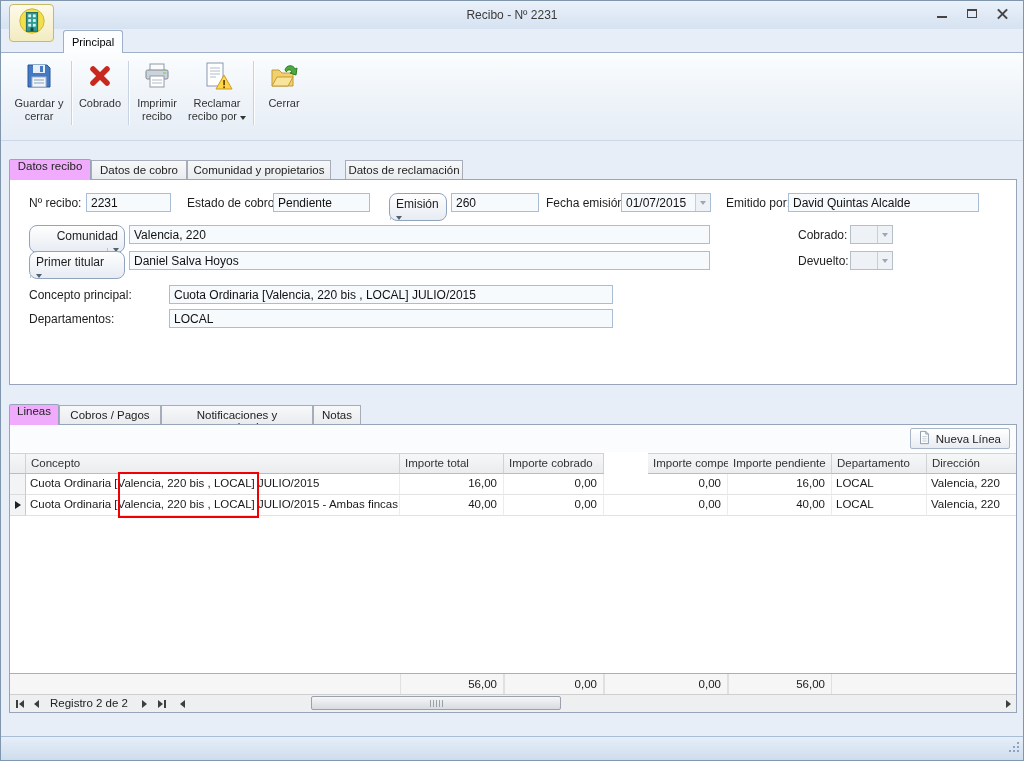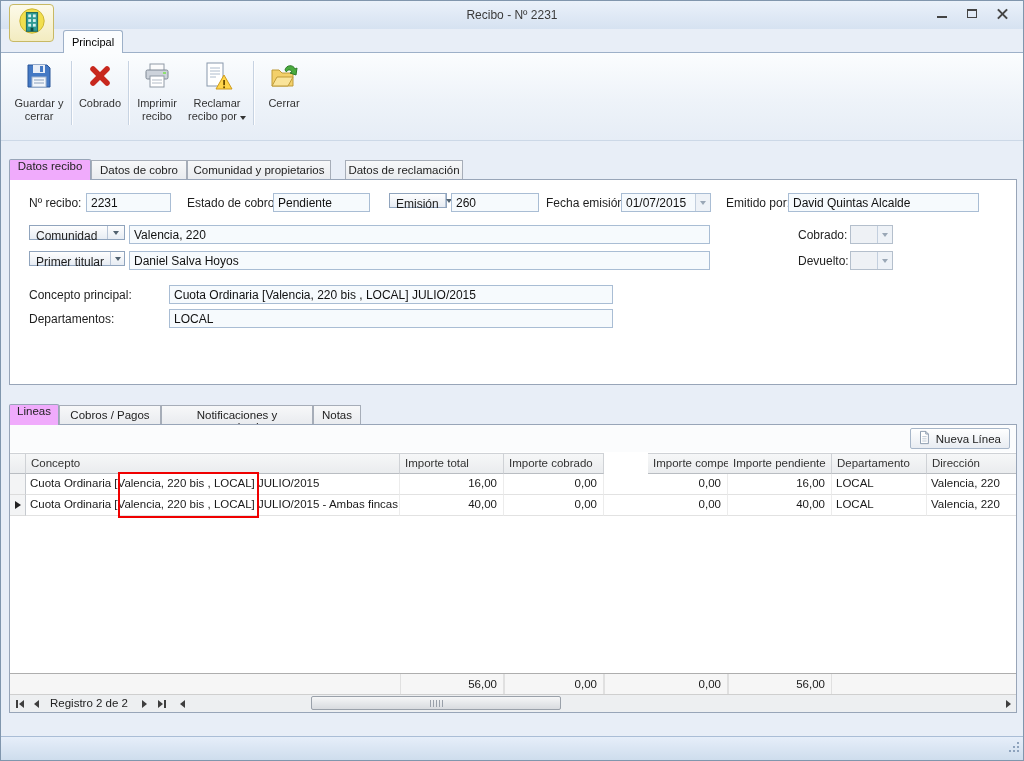--- a/index.html
+++ b/index.html
@@ -50,23 +50,23 @@
 
   
   .panel { position:absolute; left:8px; width:1008px; background:#fff; border:1px solid #98a5b8; z-index:2; }
 
   
   .lbl { position:absolute; font-size:12px; color:#1e1e1e; white-space:nowrap; }
   .fld { position:absolute; height:19px; background:#f6fafd; border:1px solid #a9bdd4;
          font-size:12px; color:#111; padding:2px 4px 0; white-space:nowrap; overflow:hidden; }
   .fld .arrsec { position:absolute; right:0; top:0; bottom:0; width:15px; background:#eef2f7;
                  border-left:1px solid #c3cfde; display:flex; align-items:center; justify-content:center; }
-  .cbtn { position:absolute; height:15px; display:flex; align-items:stretch;
-          border:1px solid #90a4bd; border-radius:0; background:linear-gradient(#fefefe,#e7ecf3);
-          font-size:12px; color:#1e1e1e; }
+  .cbtn { position:absolute; height:28px; display:flex; align-items:stretch;
+          border:1px solid #90a4bd; border-radius:8px; background:linear-gradient(#fefefe,#e7ecf3);
+          font-size:12px; color:#1e1e1e;flex-direction:column; }
   .cbtn .txt { flex:1; padding:3px 6px 0; white-space:nowrap; }
   .cbtn .arr-sec { width:17px; border-left:1px solid #b7c4d6; display:flex; align-items:center; justify-content:center; }
   .dd { width:0; height:0; border-left:3.5px solid transparent; border-right:3.5px solid transparent; border-top:4px solid #51616f; }
   .dd.pale { border-top-color:#9aa7b6; }
   .fld.dis { background:#eef1f5; border-color:#b4bfcc; }
 
   
   .toolbar { position:absolute; left:0; top:0; width:1006px; height:27px; background:#fbfcfd; }
   .nl-btn { position:absolute; right:6px; top:3px; height:21px; padding:0 8px 0 6px;
             display:flex; align-items:center; gap:5px; font-size:11.5px; color:#222;
@@ -247,21 +247,21 @@
     <div class="fld" style="left:611px;top:13px;width:90px;padding-right:18px;">
       <span>01/07/2015</span>
       <span class="arrsec">
           <i class="dd pale"></i>
         </span>
     </div>
 
     <div class="lbl" style="left:716px;top:16px;">Emitido por:</div>
     <div class="fld" style="left:778px;top:13px;width:191px;">David Quintas Alcalde</div>
 
-    <div class="cbtn" style="left:19px;top:45px;width:96px;">
+    <div class="cbtn" style="left:19px;top:45px;width:96px;align-items:flex-end;">
       <span class="txt">Comunidad</span>
       <span class="arr-sec">
           <i class="dd"></i>
         </span>
     </div>
     <div class="fld" style="left:119px;top:45px;width:581px;">Valencia, 220</div>
     <div class="lbl" style="left:788px;top:48px;">Cobrado:</div>
     <div class="fld dis" style="left:840px;top:45px;width:43px;padding-right:17px;">
       <span></span>
       <span class="arrsec">

